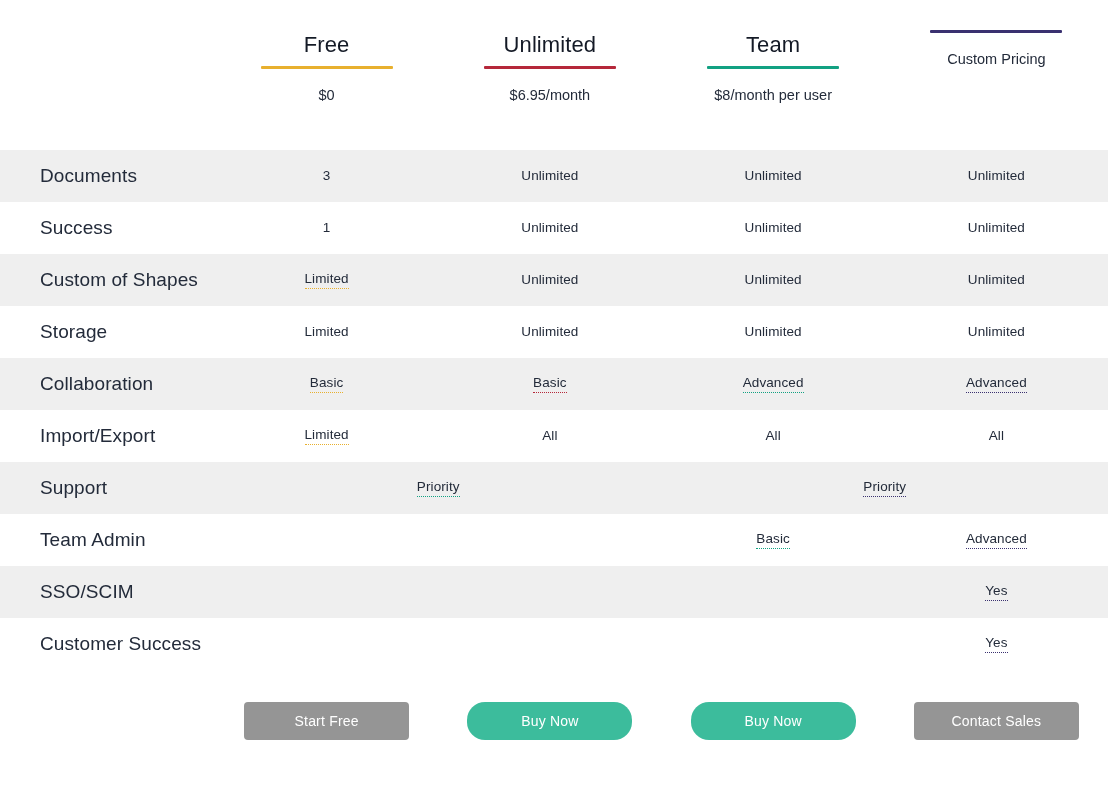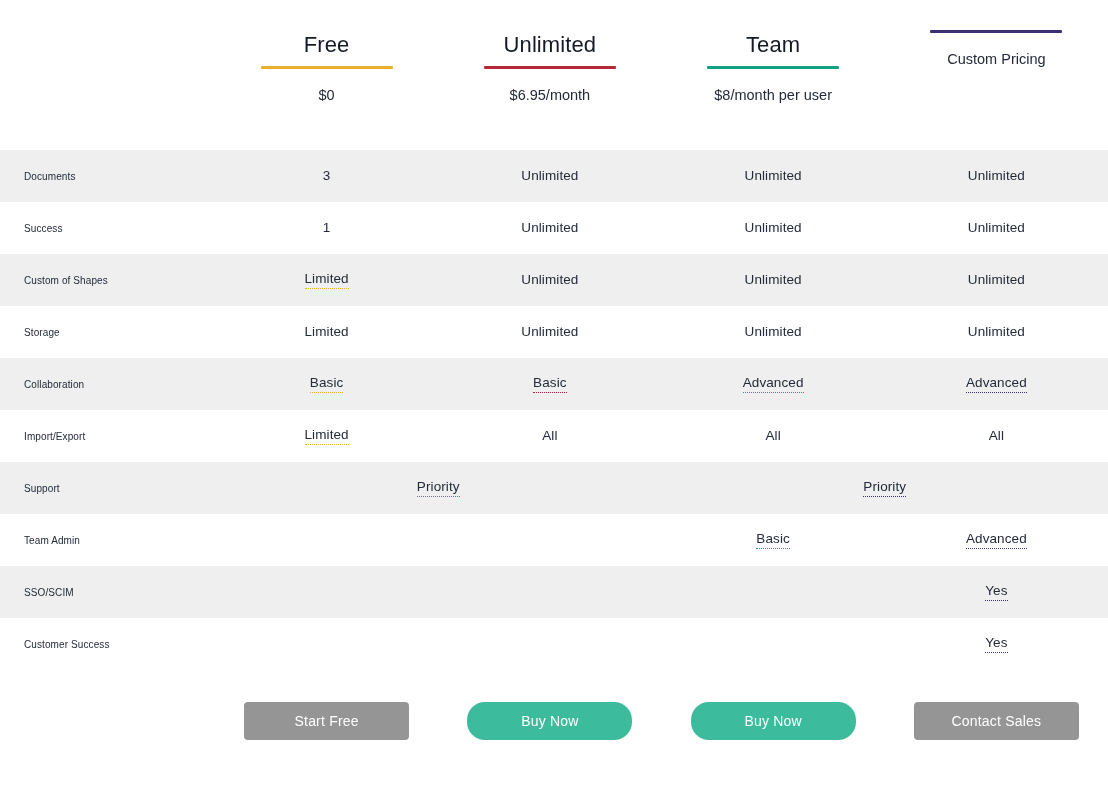--- a/index.html
+++ b/index.html
@@ -54,22 +54,22 @@
   .trow {
     display: flex;
     align-items: center;
     height: 52px;
     width: 100%;
   }
   .trow.alt { background: #efefef; }
   .fname {
     width: 215px;
     flex: 0 0 215px;
-    padding-left: 24px;
-    font-size: 10px;
+    padding-left: 40px;
+    font-size: 19px;
     color: #232b3a;
     letter-spacing: 0.1px;
   }
   .fcell {
     flex: 1 1 0;
     text-align: center;
     font-size: 13.5px;
     color: #232b3a;
     letter-spacing: 0.1px;
   }

